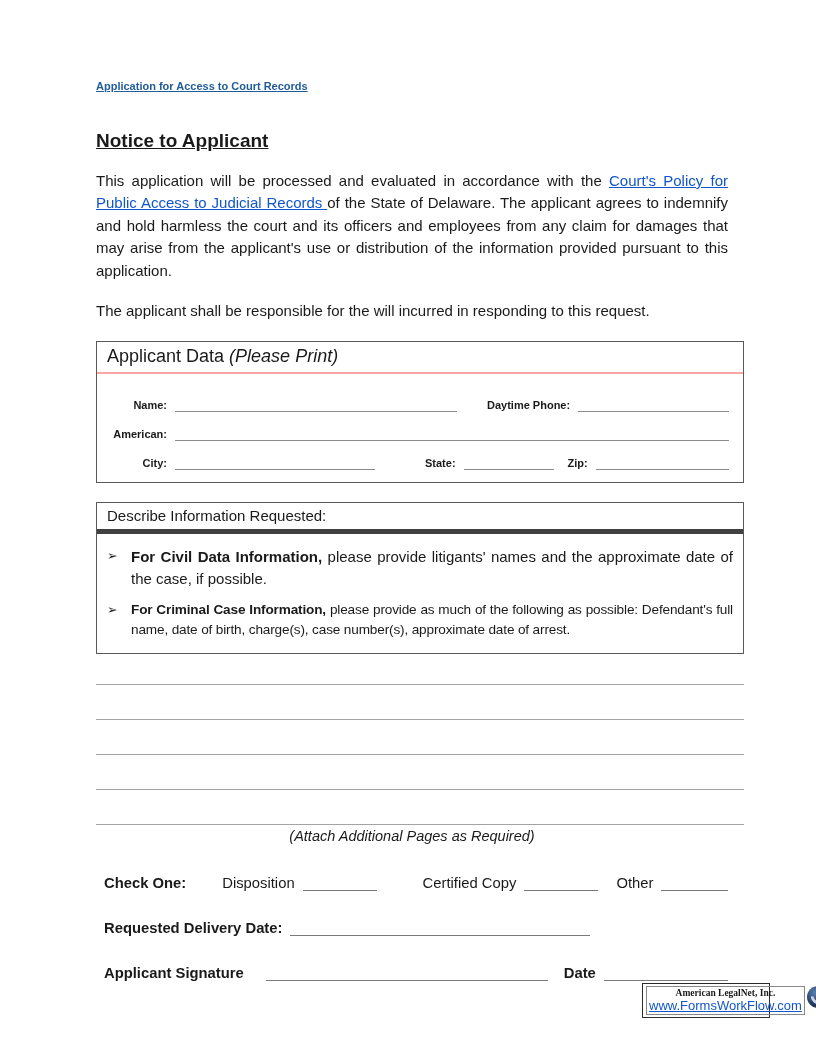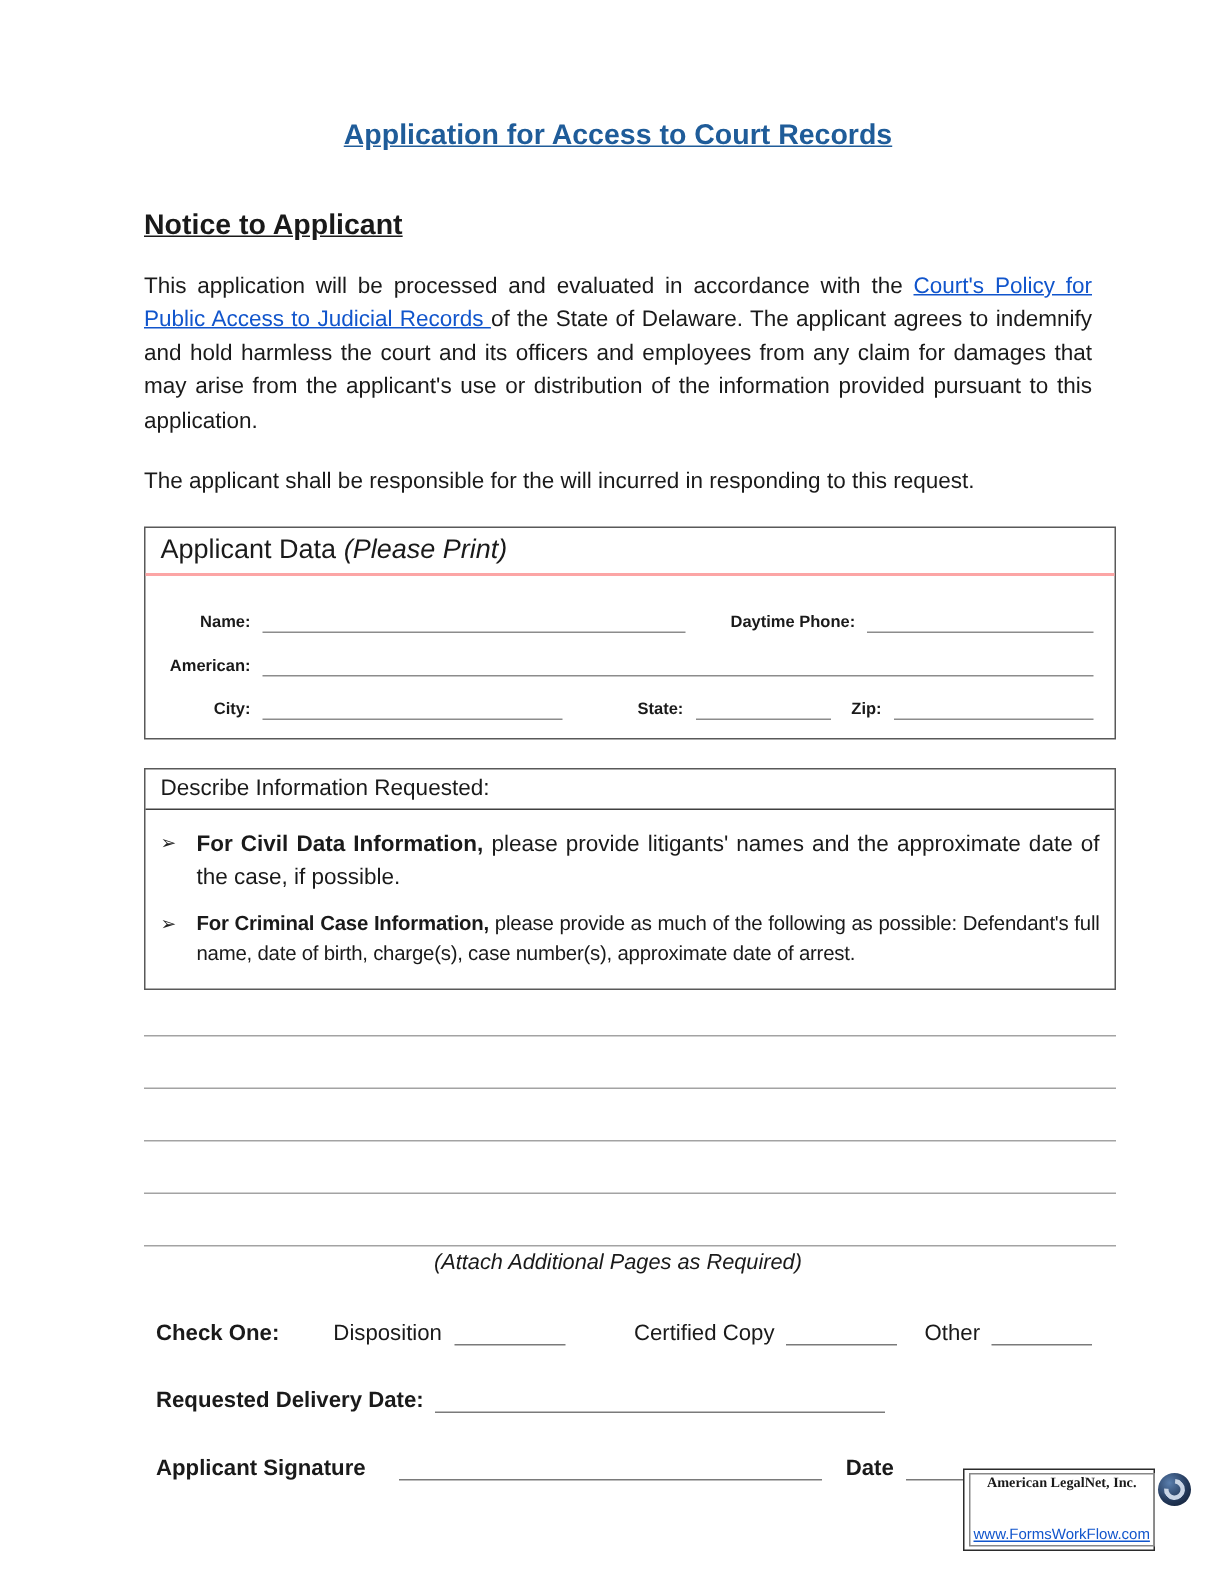--- a/index.html
+++ b/index.html
@@ -1,19 +1,19 @@
 <!DOCTYPE html>
 <html><head>
 <meta charset="utf-8">
 <style>
   * { box-sizing: border-box; }
   body { margin: 0; background: #ffffff; font-family: "Liberation Sans", sans-serif; color: #1a1a1a; }
   .page { position: relative; width: 816px; height: 1056px; background: #fff; padding: 80px 72px 0 96px; overflow: hidden; }
 
-  .title { margin: 0 16px 0 0; text-align: center; font-size: 19px; font-weight: bold; color: #1f5c99; text-decoration: underline; }
+  .title { margin: 0 16px 0 0; font-size: 11px; font-weight: bold; color: #1f5c99; text-decoration: underline; }
 
   .notice-heading { margin: 38px 0 0 0; font-size: 19px; font-weight: bold; text-decoration: underline; }
 
   .para1 { margin: 18px 16px 0 0; font-size: 15px; line-height: 22.4px; text-align: justify; }
   .link { color: #1155cc; text-decoration: underline; cursor: pointer; }
   .para2 { margin: 20px 16px 0 0; font-size: 15px; }
 
   .box { border: 1px solid #595959; margin-top: 22px; background: #fff; }
   .box-header { border-bottom: 2px solid #fca5a5; padding: 4px 10px 5px 10px; font-size: 18px; }
   .box-header .note { font-style: italic; }
@@ -21,21 +21,21 @@
   .fields { padding: 9px 14px 12px 8px; }
   .frow { display: flex; align-items: flex-end; height: 29px; }
   .flabel { font-weight: bold; font-size: 11px; white-space: nowrap; padding-bottom: 1px; }
   .label-col { width: 62px; text-align: right; }
   .fline { border-bottom: 1px solid #8c8c8c; height: 18px; margin-left: 8px; }
   .w282 { width: 282px; } .w200 { width: 200px; } .w90 { width: 90px; }
   .grow { flex: 1; }
   .gap30 { width: 30px; } .gap50 { width: 50px; } .gap14 { width: 14px; }
 
   .box2 { border: 1px solid #595959; margin-top: 19px; }
-  .box2-header { border-bottom: 1px solid #404040; padding: 4px 10px 5px 10px; font-size: 15px; }
+  .box2-header { border-bottom: 5px solid #404040; padding: 4px 10px 5px 10px; font-size: 15px; }
   .bullets { padding: 12px 8px 12px 10px; }
   .bullet-item { display: flex; margin-bottom: 11px; }
   .bullet-item:last-child { margin-bottom: 2px; }
   .marker { width: 24px; font-size: 12.5px; padding-top: 2px; color: #222; }
   .item-text { flex: 1; font-size: 15px; line-height: 21.5px; text-align: justify; padding-right: 2px; }
   .item2 .item-text { font-size: 13.6px; line-height: 19.5px; letter-spacing: -0.15px; }
 
   .writing-lines { margin-top: 0; }
   .wline { height: 35px; border-bottom: 1px solid #a3a3a3; }
   .wline.first { height: 31px; }
@@ -48,24 +48,24 @@
   .check-row { margin-top: 30px; }
   .check-row .opt { white-space: nowrap; }
   .lw74 { width: 74px; } .lw80 { width: 80px; }
   .g36 { margin-left: 36px; } .g46 { margin-left: 46px; } .g18 { margin-left: 18px; }
   .delivery-row { margin-top: 28px; }
   .lw300 { width: 300px; }
   .sig-row { margin-top: 28px; }
   .lw282 { width: 282px; margin-left: 22px; }
   .date-label { margin-left: 16px; }
 
-  .legalnet { position: absolute; right: 46px; bottom: 22px; width: 128px; border: 1px solid #2b2b2b; background: #fff; display: flex; align-items: flex-start; padding: 2px 2px 2px 3px; }
+  .legalnet { position: absolute; right: 46px; bottom: 38px; width: 128px; border: 1px solid #2b2b2b; background: #fff; display: flex; align-items: flex-start; padding: 2px 2px 2px 3px; }
   .legalnet-text { flex: 1; text-align: center; border: 1px solid #888; padding: 1px 2px; }
   .legalnet-company { font-family: "Liberation Serif", serif; font-weight: bold; font-size: 9.5px; white-space: nowrap; }
-  .legalnet-url { font-size: 10px; color: #1155cc; text-decoration: underline; white-space: nowrap; cursor: pointer; margin-top: 24px; }
+  .legalnet-url { font-size: 13px; color: #1155cc; text-decoration: underline; white-space: nowrap; cursor: pointer; }
   .logo-circle { width: 22px; height: 22px; border-radius: 50%; margin-left: 2px; flex-shrink: 0; position: relative;
                  background: radial-gradient(circle at 35% 30%, #5a7fae 0%, #243a5c 55%, #0e1a2e 100%); }
   .logo-circle::after { content: ""; position: absolute; inset: 4px; border-radius: 50%;
                         border: 3px solid #c9d5e6; border-top-color: transparent; transform: rotate(-40deg); }
 </style>
 </head>
 <body>
 
 <div class="page">
 

